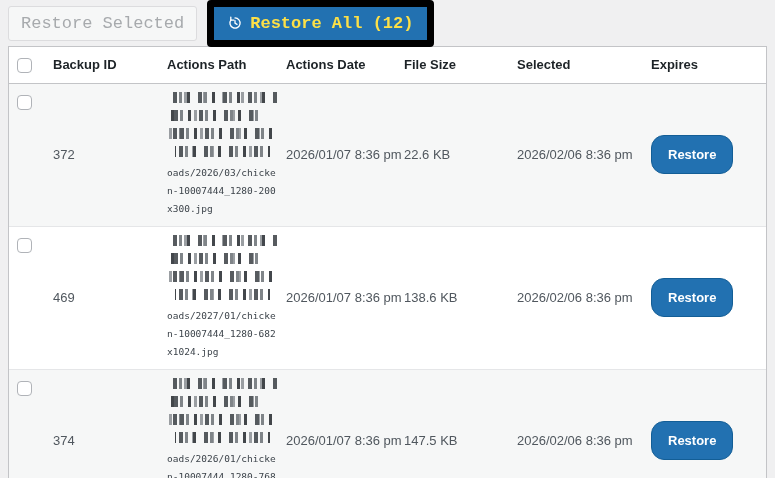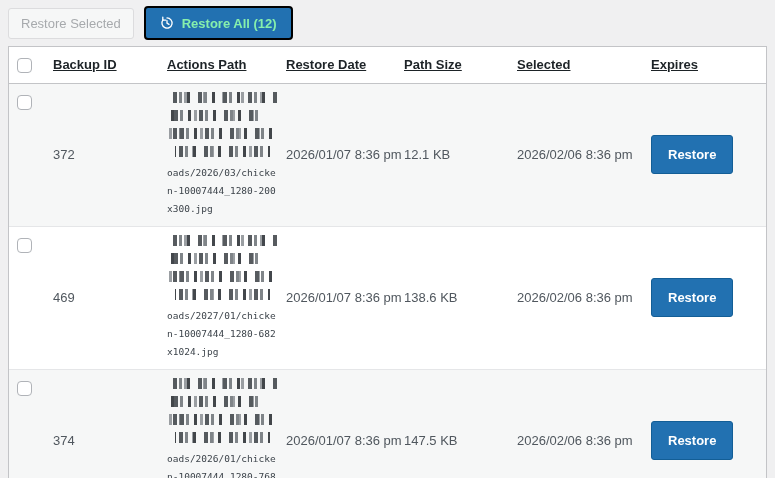--- a/index.html
+++ b/index.html
@@ -8,34 +8,34 @@
     overflow: hidden;
     background: #f0f0f1;
     font-family: "Liberation Sans", sans-serif;
   }
   .page { padding: 8px; }
 
   
   .toolbar { display: flex; align-items: center; gap: 10px; height: 30px; }
   .btn {
     display: inline-flex; align-items: center; gap: 8px;
-    font-family: Liberation Sans, sans-serif;
-    font-size: 13px; line-height: 1;
+    font-family: Liberation Mono, monospace;
+    font-size: 17px; line-height: 1;
     border-radius: 3px; cursor: pointer;
   }
   .btn-secondary {
     background: #f6f7f7;
     border: 1px solid #dcdcde;
     color: #a7aaad;
     padding: 8px 12px;
   }
   .btn-primary {
     background: #2271b1;
-    border: 2px solid #000000;
-    color: #86efac;
+    border: 7px solid #000000;
+    color: #fde047;
     font-weight: bold;
     padding: 8px 14px;
     border-radius: 4px;
   }
   .btn-primary .ico { display: inline-flex; width: 14px; height: 14px; }
 
   
   .table-wrap {
     margin-top: 8px;
     background: #ffffff;
@@ -53,21 +53,20 @@
     height: 36px;
     text-align: left;
     vertical-align: middle;
     font-size: 13px;
     font-weight: bold;
     color: #1d2327;
     padding: 0 8px 0 8px;
     border-bottom: 1px solid #c3c4c7;
     background: #ffffff;
     white-space: nowrap;
-    text-decoration: underline;
   }
   tbody td {
     height: 130px;
     vertical-align: middle;
     font-size: 13px;
     color: #50575e;
     padding: 0 8px;
     white-space: nowrap;
   }
   tbody tr { background: #ffffff; }
@@ -116,21 +115,21 @@
 
   
   .btn-restore {
     display: inline-block;
     background: #2271b1;
     border: 1px solid #135e96;
     color: #ffffff;
     font-weight: bold;
     font-size: 13px;
     padding: 11px 16px;
-    border-radius: 3px;
+    border-radius: 13px;
     cursor: pointer;
     font-family: "Liberation Sans", sans-serif;
   }
 </style>
 </head>
 <body>
 
 <div class="page">
 
   <div class="toolbar">
@@ -158,22 +157,22 @@
           <col class="c-expires">
           <col class="c-actions">
       </colgroup>
       <thead>
         <tr>
           <th class="cell-cb">
             <input type="checkbox" style="">
           </th>
           <th>Backup ID</th>
           <th>Actions Path</th>
-          <th>Restore Date</th>
-          <th>Path Size</th>
+          <th>Actions Date</th>
+          <th>File Size</th>
           <th>Selected</th>
           <th>Expires</th>
         </tr>
       </thead>
       <tbody>
 
         <tr class="striped">
           <td class="cell-cb">
             <input type="checkbox" style="">
           </td>
@@ -183,21 +182,21 @@
               <div class="redacted">
                 <div class="redacted-line"></div>
                   <div class="redacted-line"></div>
                 <div class="redacted-line"></div>
                   <div class="redacted-line"></div>
               </div>
               <div class="path-text">oads/2026/03/chicken-10007444_1280-200x300.jpg</div>
             </div>
           </td>
           <td>2026/01/07 8:36 pm</td>
-          <td>12.1 KB</td>
+          <td>22.6 KB</td>
           <td>2026/02/06 8:36 pm</td>
           <td>
             <button class="btn-restore">Restore</button>
           </td>
         </tr>
 
         <tr>
           <td class="cell-cb">
             <input type="checkbox" style="">
           </td>

